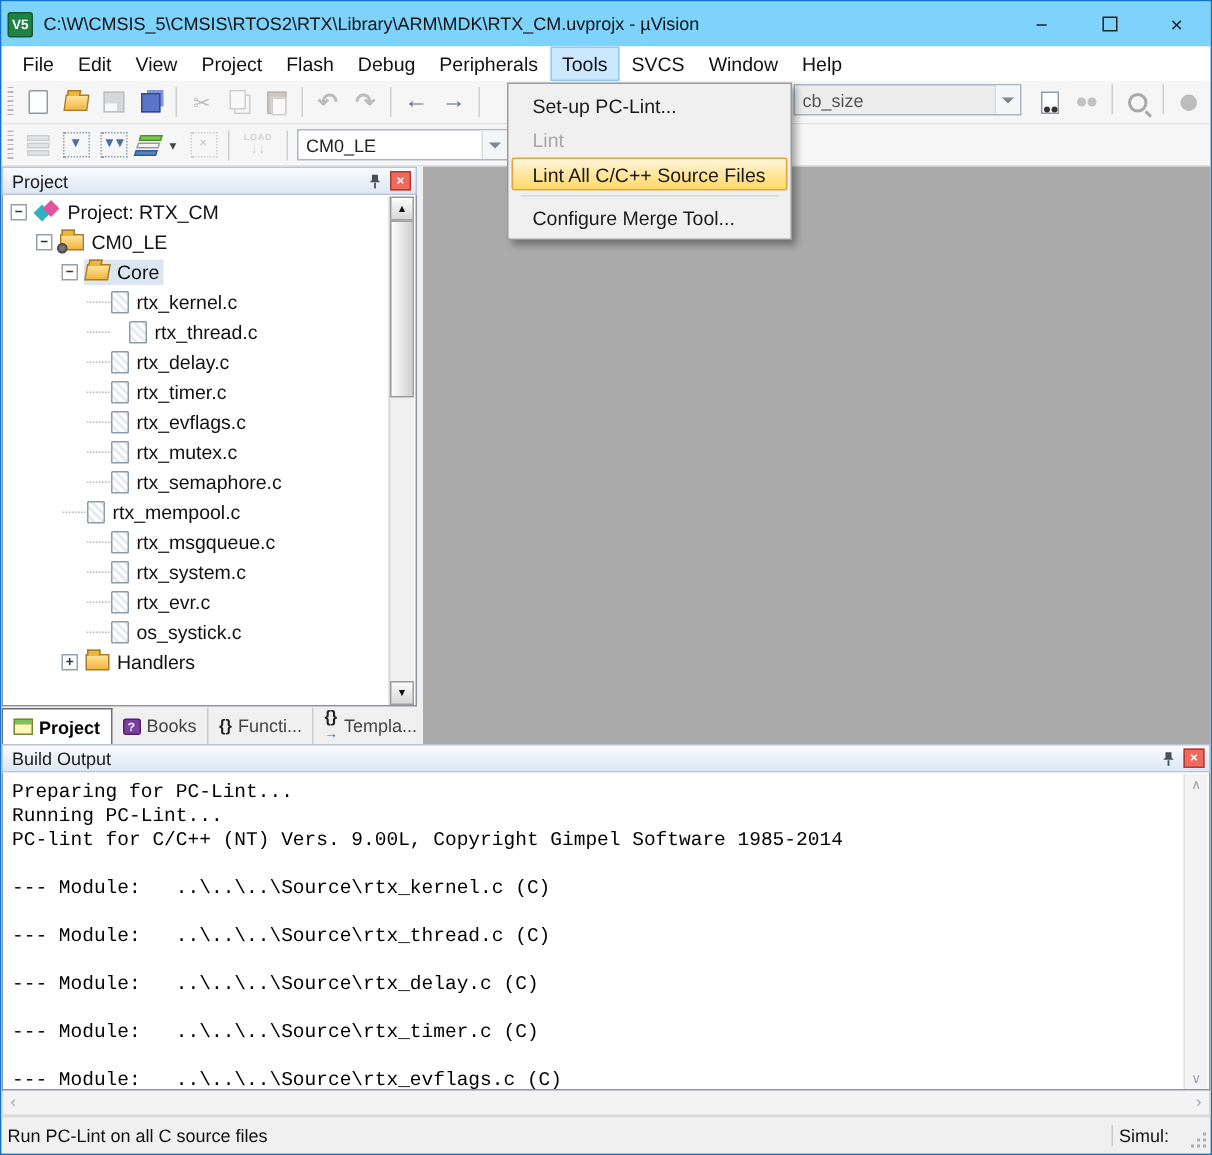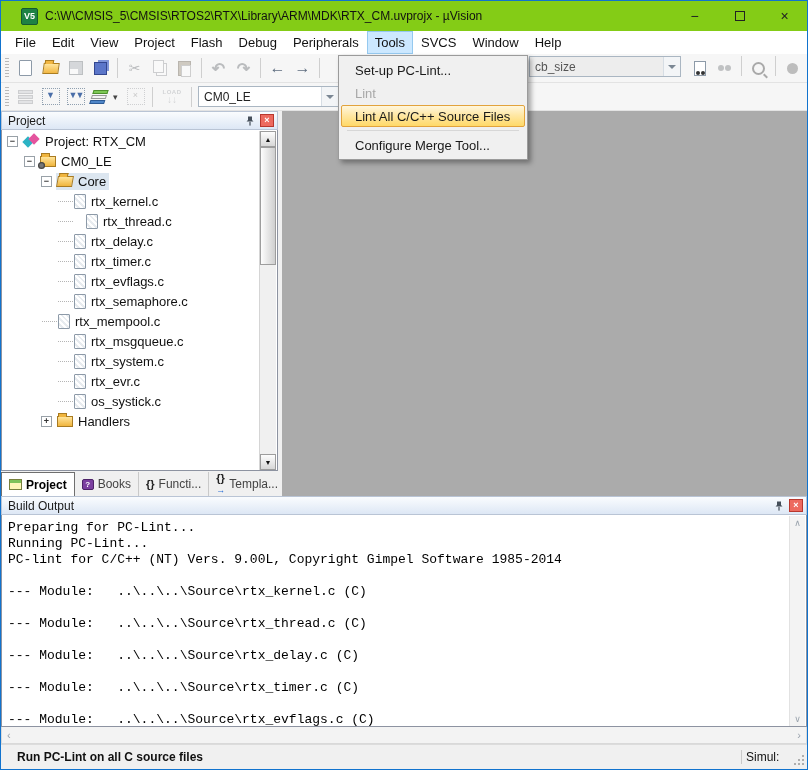--- a/index.html
+++ b/index.html
@@ -1,21 +1,21 @@
 <!DOCTYPE html>
 <html><head>
 <meta charset="utf-8">
 <style>
   * { box-sizing: border-box; margin:0; padding:0; }
   html,body { background:#444; }
   body { font-family:"Liberation Sans", sans-serif; }
   .window{ position:relative; width:808px; height:770px; background:#f0f0f0;
            border:1px solid #1173ce; overflow:hidden; }
   
-  .titlebar{ height:30px; background:#84cc16; display:flex; align-items:center; padding-left:20px; }
+  .titlebar{ height:30px; background:#7dd3fc; display:flex; align-items:center; padding-left:4px; }
   .applogo{ width:17px; height:17px; background:#1e8244; border:1px solid #145a30; border-radius:2px;
             color:#fff; font:bold 9px/15px "Liberation Sans",sans-serif; text-align:center; }
   .titletext{ margin-left:7px; font-size:12px; color:#111; flex:1; white-space:nowrap; overflow:hidden; }
   .winbtns{ display:flex; height:100%; }
   .winbtn{ width:45px; height:100%; display:flex; align-items:center; justify-content:center;
            font-size:14px; color:#222; }
   .maxbox{ width:10px; height:10px; border:1px solid #222; }
   
   .menubar{ height:23px; background:#fff; display:flex; align-items:stretch; padding-left:6px; font-size:13px; }
   .menu-item{ padding:0 8px; display:flex; align-items:center; color:#111; }
@@ -128,21 +128,21 @@
   .buildpre{ font-family:"Liberation Mono","DejaVu Sans Mono",monospace; font-size:13px; line-height:16px;
              color:#000; padding:5px 20px 0 6px; white-space:pre; }
   .flatvsb{ position:absolute; top:1px; right:1px; bottom:0; width:16px; background:#f3f3f3; border-left:1px solid #e2e2e2;
             display:flex; flex-direction:column; justify-content:space-between; align-items:center;
             font-size:9px; color:#9aa3ad; padding:2px 0; }
   .hsb{ height:17px; background:#f3f3f3; border:1px solid #d9d9d9; border-top:none; display:flex; align-items:center;
         justify-content:space-between; padding:0 5px; font-size:11px; color:#9aa3ad; }
   
   .statusbar{ height:25px; background:#f0f0f0; border-top:1px solid #dcdcdc; display:flex; align-items:center;
               font-size:12px; color:#111; }
-  .statusmsg{ flex:1; padding:0 16px;font-weight:bold; }
+  .statusmsg{ flex:1; padding:0 4px; }
   .statuspane{ width:52px; border-left:1px solid #c9c9c9; padding:0 4px; overflow:hidden; white-space:nowrap; }
   .gripcorner{ width:14px; height:100%; position:relative; }
   .gripcorner::after{ content:""; position:absolute; right:3px; bottom:4px; width:2px; height:2px; background:#aeaeae;
         box-shadow:-4px 4px 0 #aeaeae, 0 4px 0 #aeaeae, -8px 8px 0 #aeaeae, -4px 8px 0 #aeaeae, 0 8px 0 #aeaeae; bottom:12px; }
 </style>
 </head>
 <body>
 
 <div class="window">
 
@@ -337,20 +337,27 @@
               <span class="hl">
                 <span class="tico i-file"></span>
                 <span class="tlabel">rtx_timer.c</span>
               </span>
             </div>
             <div class="trow" style="padding-left: 56px;">
               <span class="stub"></span>
               <span class="hl">
                 <span class="tico i-file"></span>
                 <span class="tlabel">rtx_evflags.c</span>
+              </span>
+            </div>
+            <div class="trow" style="padding-left: 56px;">
+              <span class="stub"></span>
+              <span class="hl">
+                <span class="tico i-file"></span>
+                <span class="tlabel">rtx_mutex.c</span>
               </span>
             </div>
             <div class="trow" style="padding-left: 56px;">
               <span class="stub"></span>
               <span class="hl">
                 <span class="tico i-file"></span>
                 <span class="tlabel">rtx_semaphore.c</span>
               </span>
             </div>
             <div class="trow" style="padding-left: 40px;">

